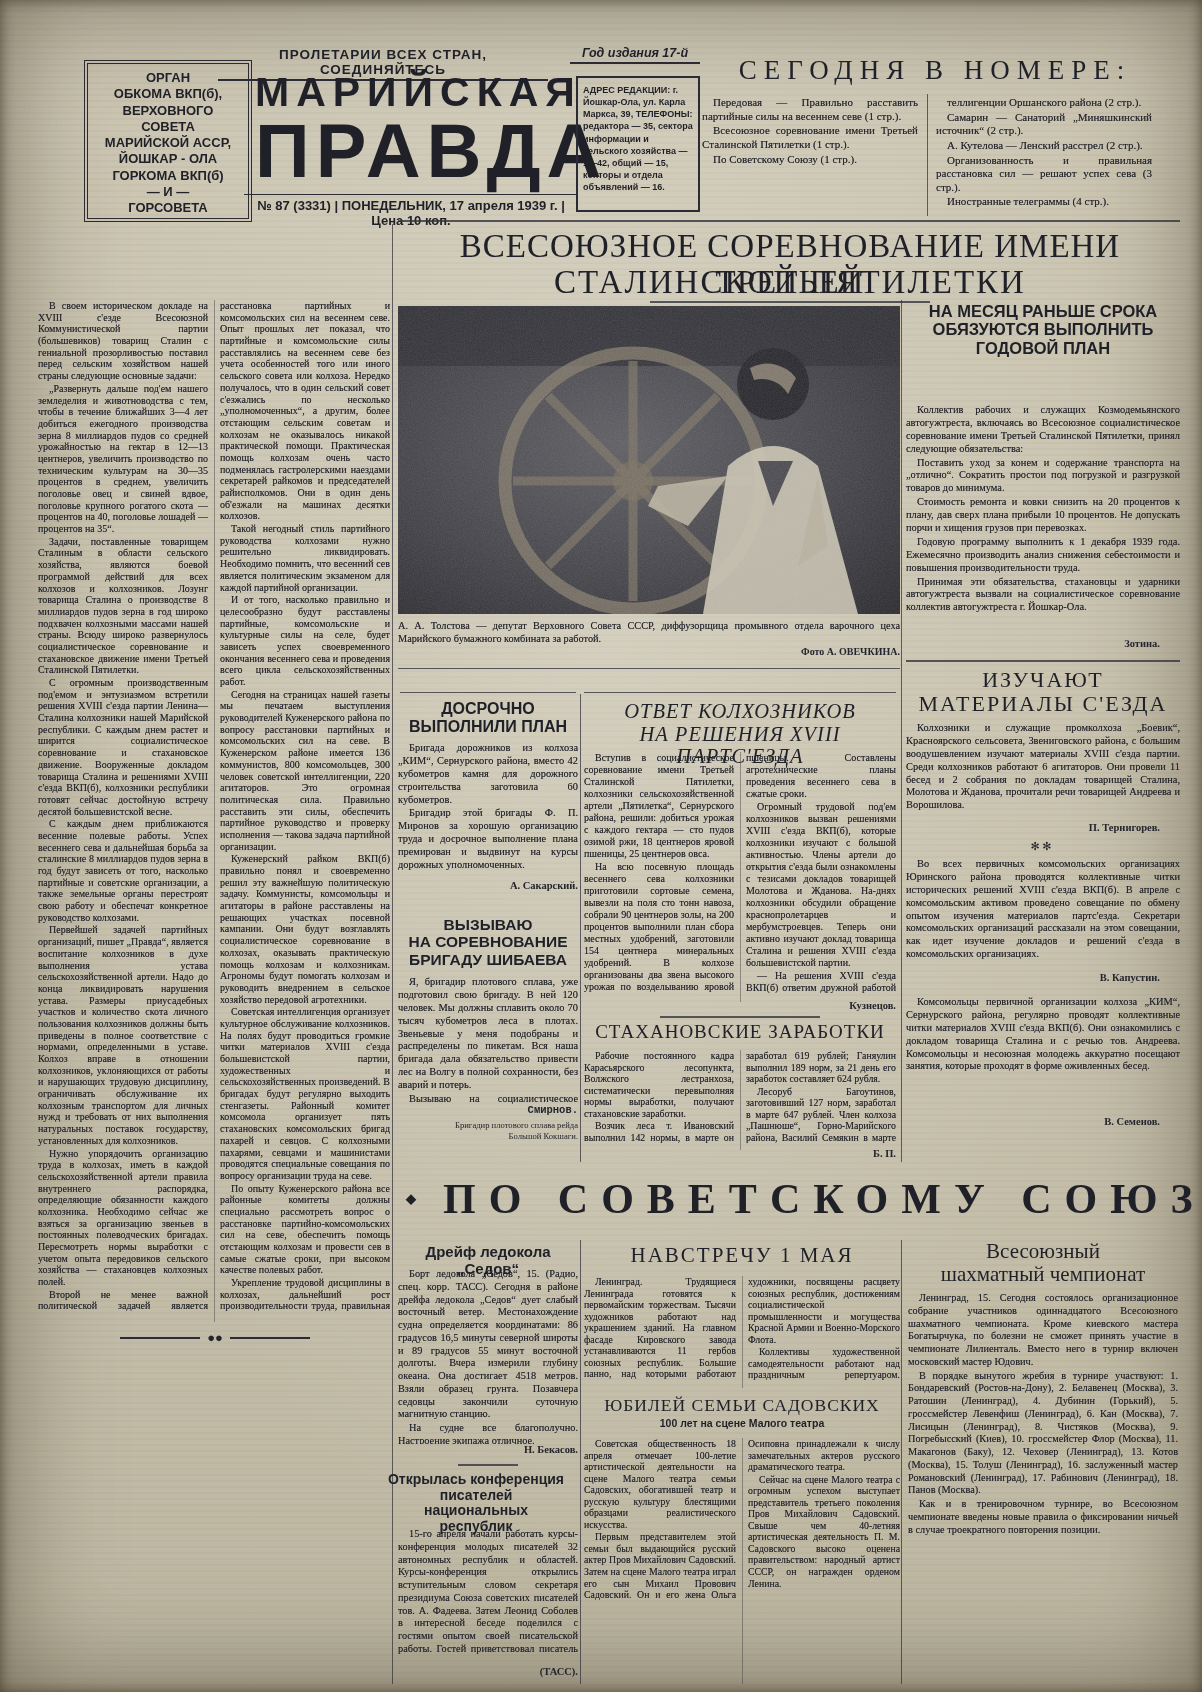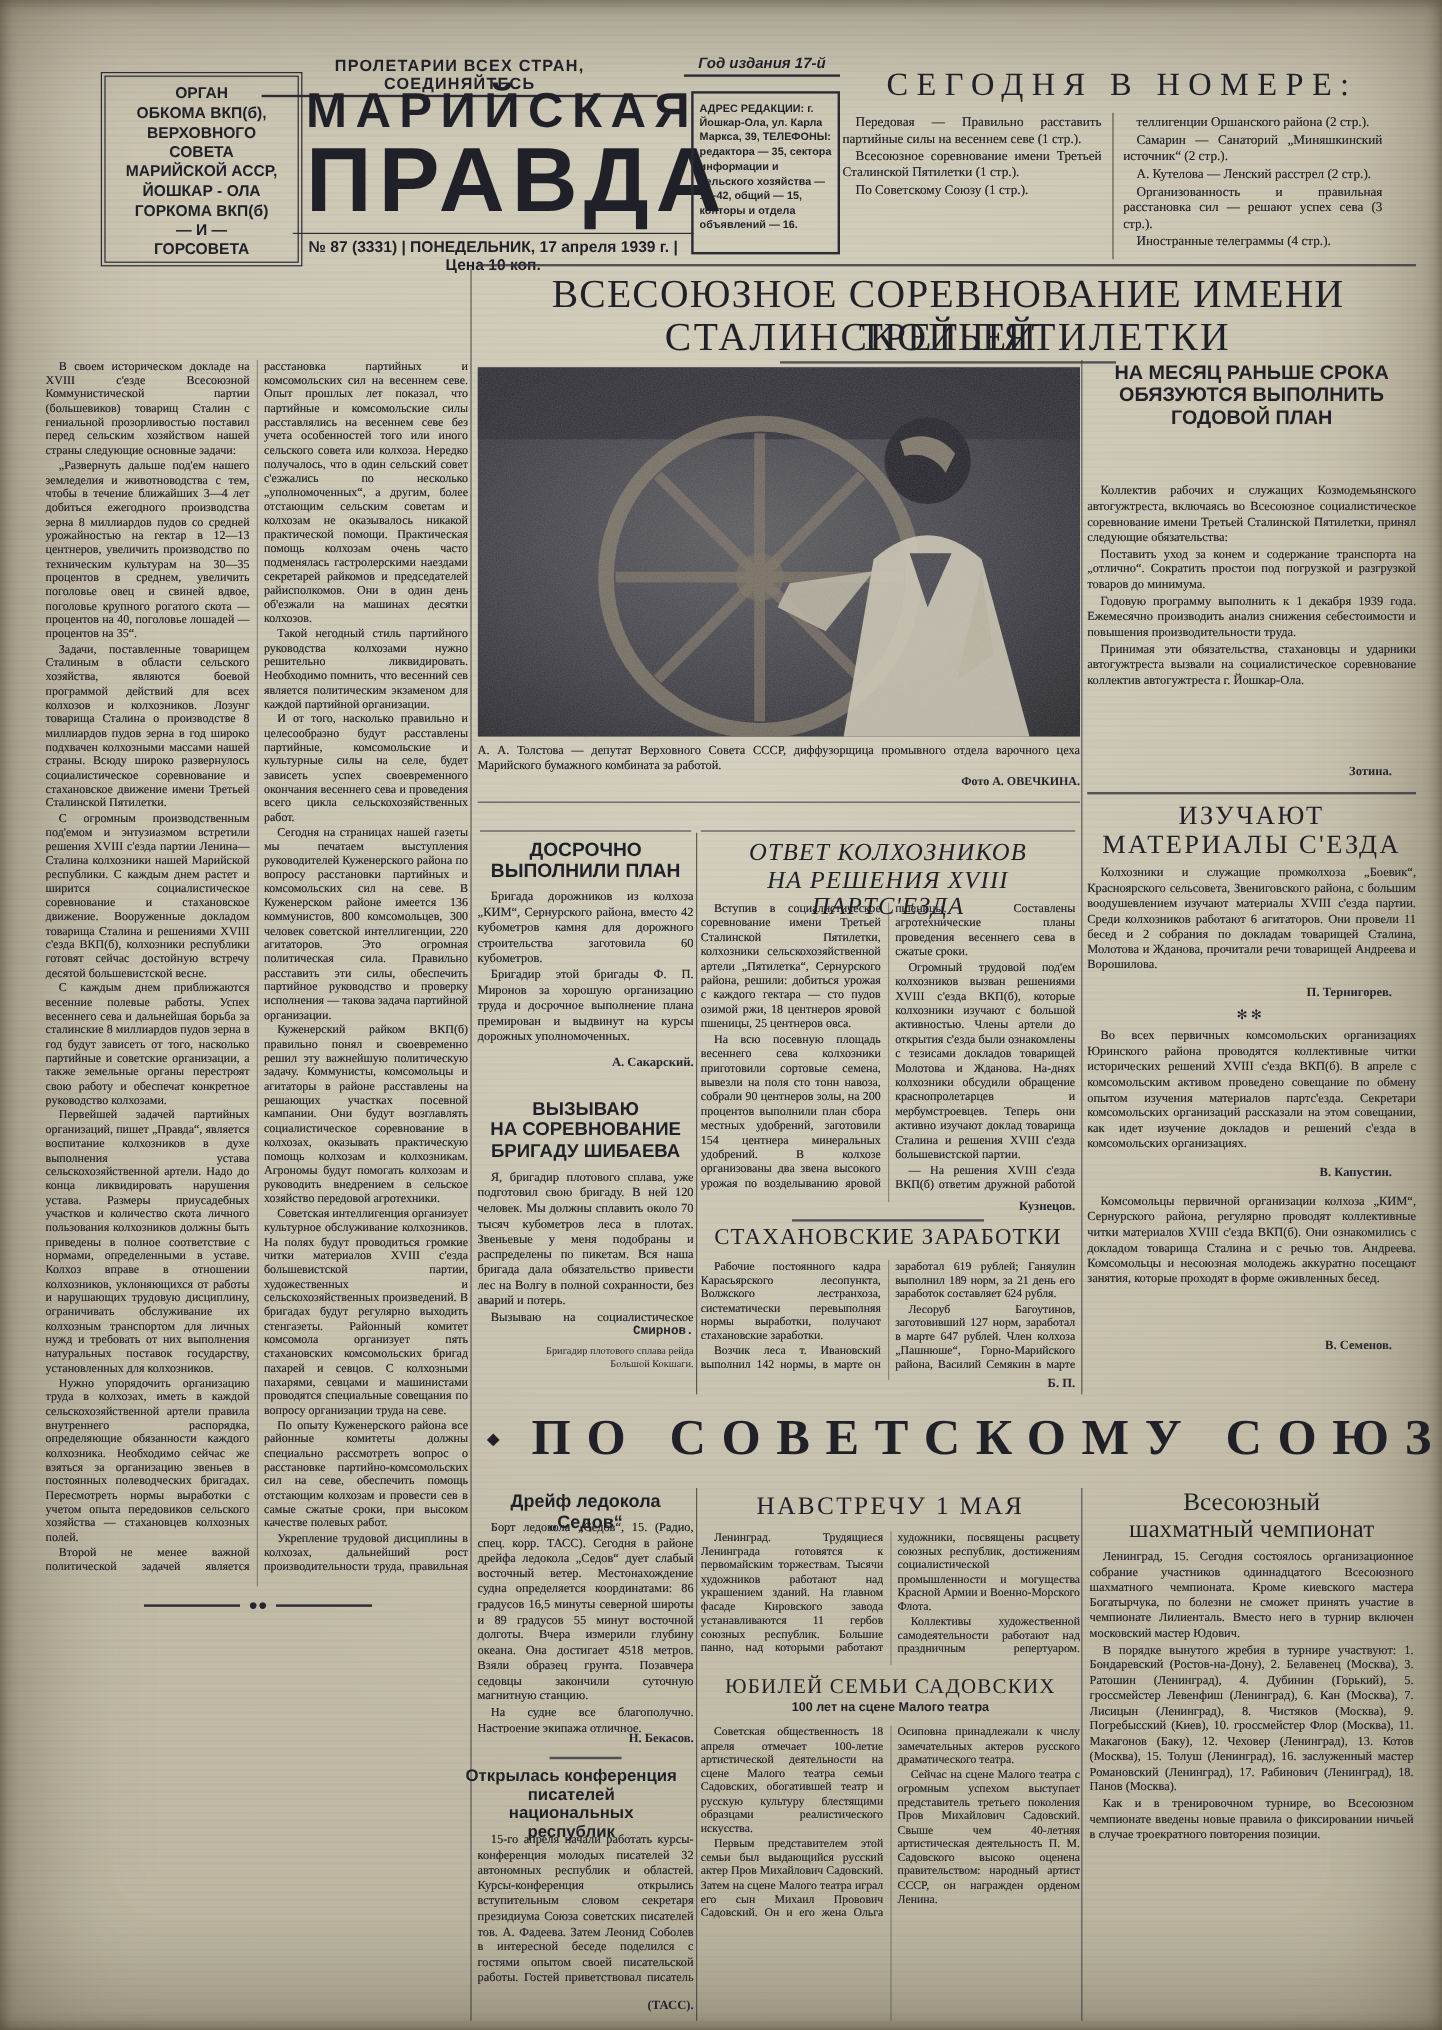--- a/index.html
+++ b/index.html
@@ -144,20 +144,21 @@
   <div class="abs body-text" style="left:398px;top:620px;width:502px;height:28px;font-size:10.3px;text-align:justify;">А. А. Толстова — депутат Верховного Совета СССР, диффузорщица промывного отдела варочного цеха Марийского бумажного комбината за работой.</div>
   <div class="abs sig" style="left:700px;top:646px;width:200px;font-size:10px;">Фото А. ОВЕЧКИНА.</div>
   <div class="hrule" style="left:398px;top:668px;width:502px;"></div>
 
   <div class="abs head-sans" style="left:906px;top:302px;width:274px;font-size:16.5px;">НА МЕСЯЦ РАНЬШЕ СРОКА
 ОБЯЗУЮТСЯ ВЫПОЛНИТЬ
 ГОДОВОЙ ПЛАН</div>
   <div class="abs body-text" style="left:906px;top:360px;width:274px;height:278px;font-size:10.4px;margin-top:44px;">
       <p>Коллектив рабочих и служащих Козмодемьянского автогужтреста, включаясь во Всесоюзное социалистическое соревнование имени Третьей Сталинской Пятилетки, принял следующие обязательства:</p>
       <p>Поставить уход за конем и содержание транспорта на „отлично“. Сократить простои под погрузкой и разгрузкой товаров до минимума.</p>
+      <p>Стоимость ремонта и ковки снизить на 20 процентов к плану, дав сверх плана прибыли 10 процентов. Не допускать порчи и хищения грузов при перевозках.</p>
       <p>Годовую программу выполнить к 1 декабря 1939 года. Ежемесячно производить анализ снижения себестоимости и повышения производительности труда.</p>
       <p>Принимая эти обязательства, стахановцы и ударники автогужтреста вызвали на социалистическое соревнование коллектив автогужтреста г. Йошкар-Ола.</p>
     </div>
   <div class="abs sig" style="left:1000px;top:638px;width:160px;">Зотина.</div>
 
   <div class="hrule" style="left:906px;top:660px;width:274px;height:2px;"></div>
   <div class="abs head-serif" style="left:906px;top:668px;width:274px;font-size:22px;letter-spacing:2px;">ИЗУЧАЮТ
 МАТЕРИАЛЫ С'ЕЗДА</div>
   <div class="abs body-text" style="left:906px;top:722px;width:274px;height:100px;font-size:10.4px;">
       <p>Колхозники и служащие промколхоза „Боевик“, Красноярского сельсовета, Звениговского района, с большим воодушевлением изучают материалы XVIII с'езда партии. Среди колхозников работают 6 агитаторов. Они провели 11 бесед и 2 собрания по докладам товарищей Сталина, Молотова и Жданова, прочитали речи товарищей Андреева и Ворошилова.</p>

